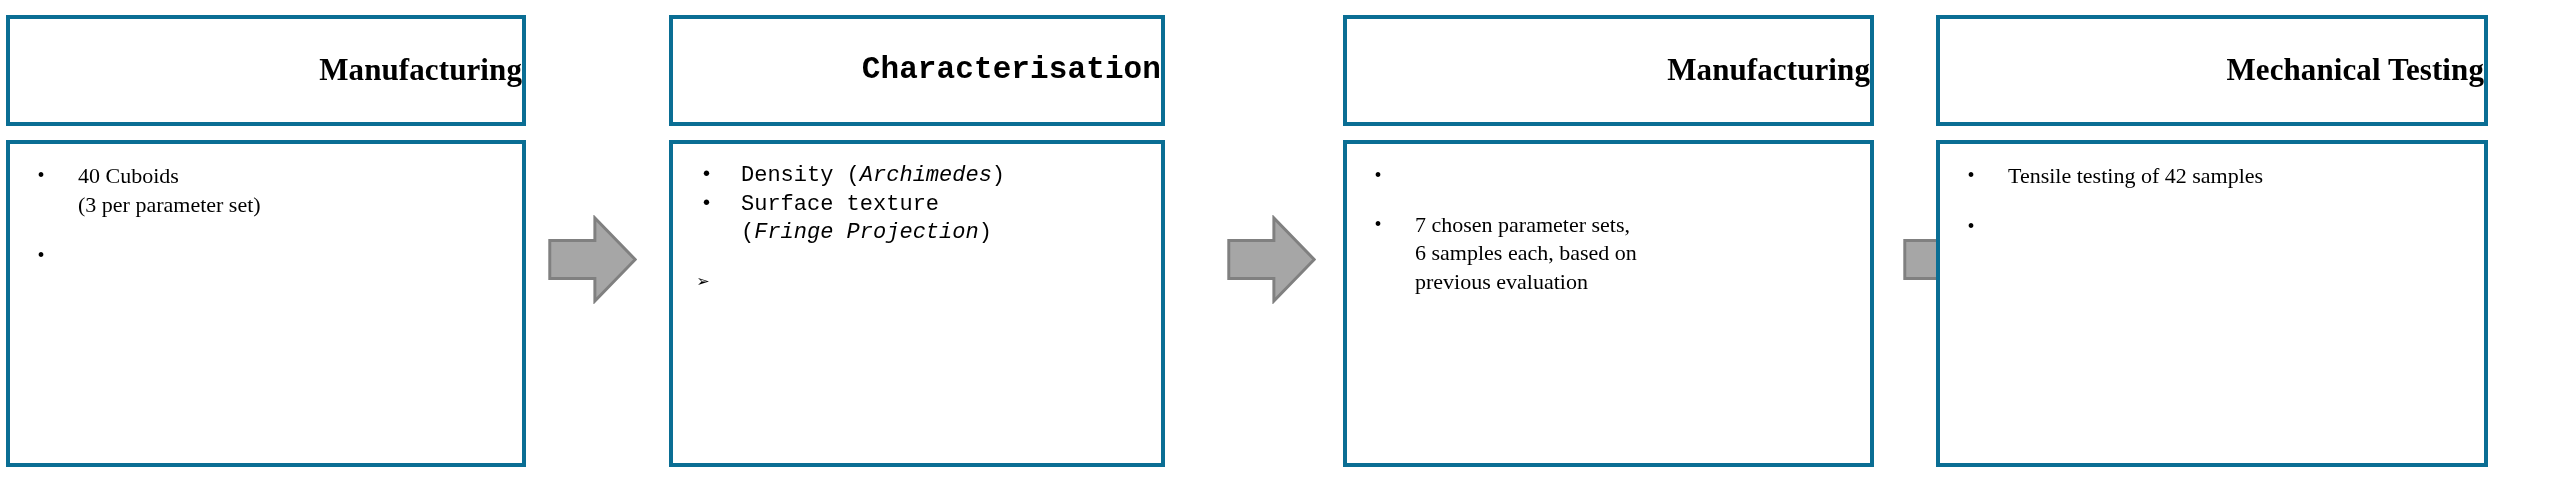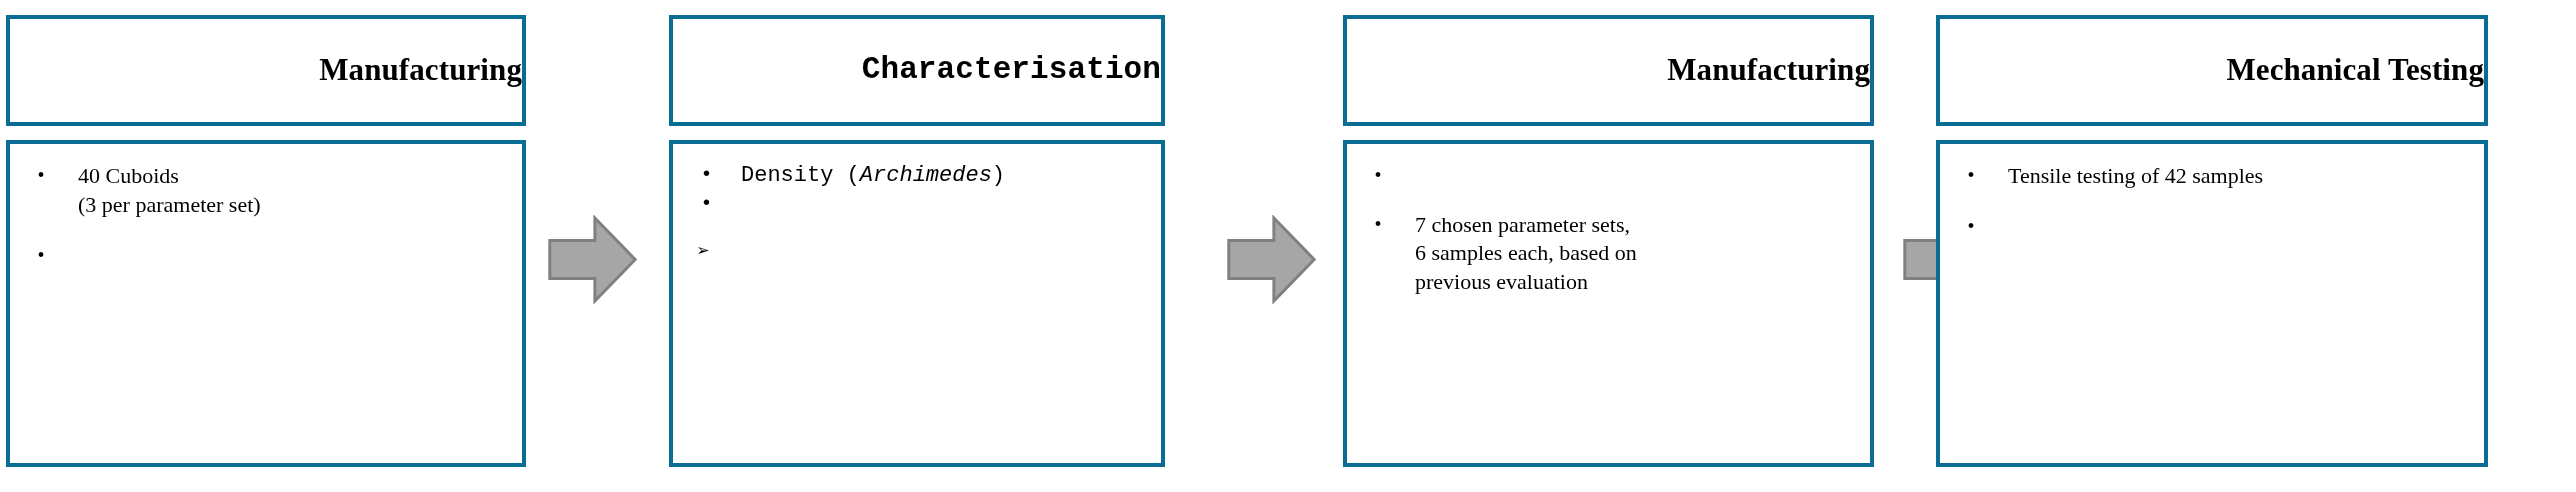--- a/index.html
+++ b/index.html
@@ -154,20 +154,21 @@
       <div class="header-title">Characterisation</div>
     </div>
     <div class="body-box">
       <ul class="bullet-list">
         <li class="bullet-item">
           <span class="bullet-mark">•</span>
           <span class="bullet-text">Density (<em>Archimedes</em>)</span>
         </li>
         <li class="bullet-item tight">
           <span class="bullet-mark">•</span>
+          <span class="bullet-text">Surface texture<br>(<em>Fringe Projection</em>)</span>
         </li>
         <li class="bullet-item gap-before">
           <span class="bullet-mark arrow">➢</span>
         </li>
       </ul>
     </div>
   </div>
 
   <div class="connector connector-2">
     <svg viewBox="0 0 150 150" xmlns="http://www.w3.org/2000/svg">

